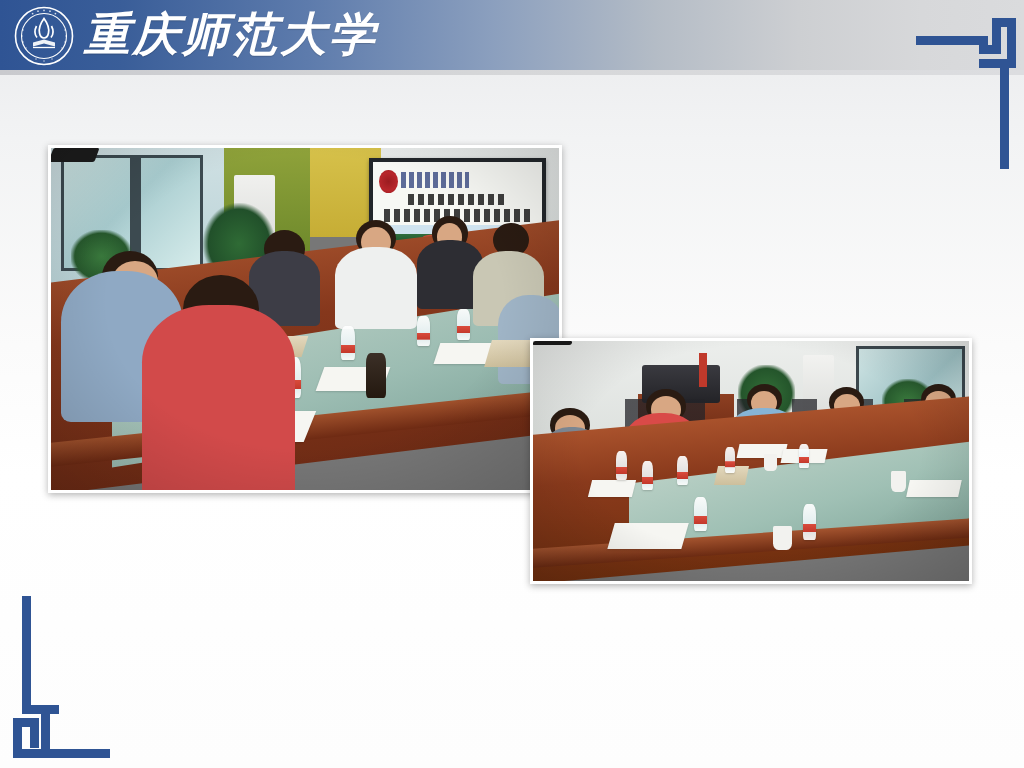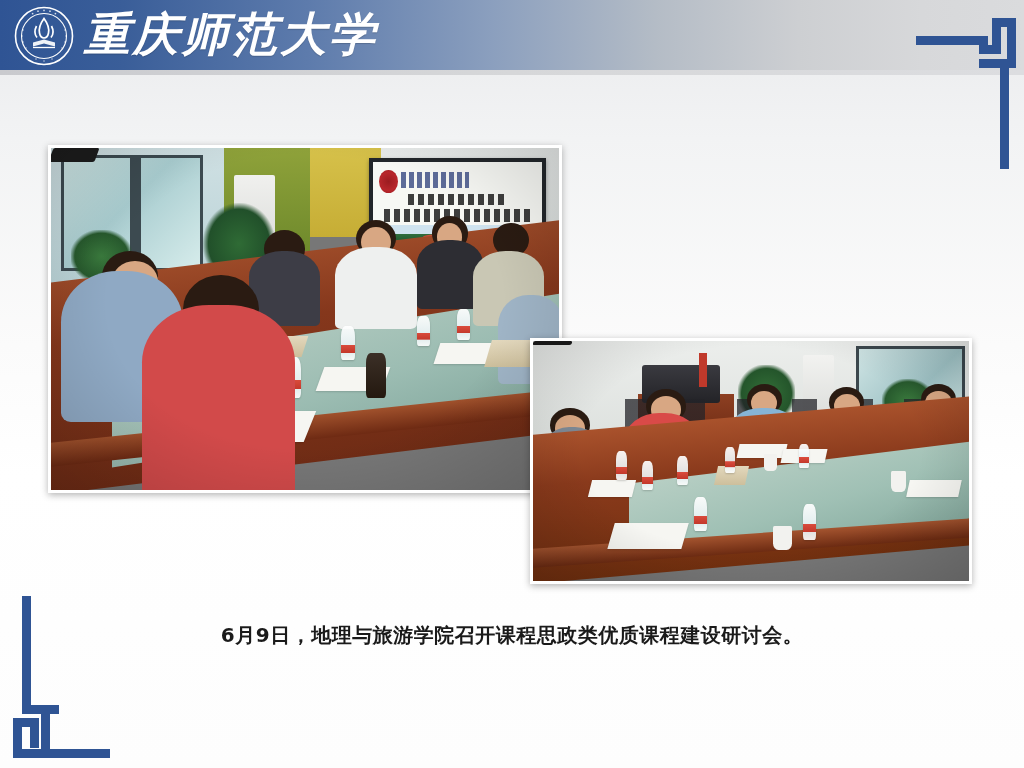--- a/index.html
+++ b/index.html
@@ -476,17 +476,14 @@
       <div class="paper s-pa1"></div>
       <div class="s-pen"></div>
       <div class="bottle s-b4"></div>
       <div class="bottle s-b6"></div>
       <div class="cup s-c2"></div>
 
       <div class="vignette"></div>
     </div>
   </div>
 
-  <div class="caption-bar">
-    <span class="caption-text">6月9日，地理与旅游学院召开课程思政类优质课程建设研讨会。</span>
-  </div>
 
 </div>
 
 </body></html>

